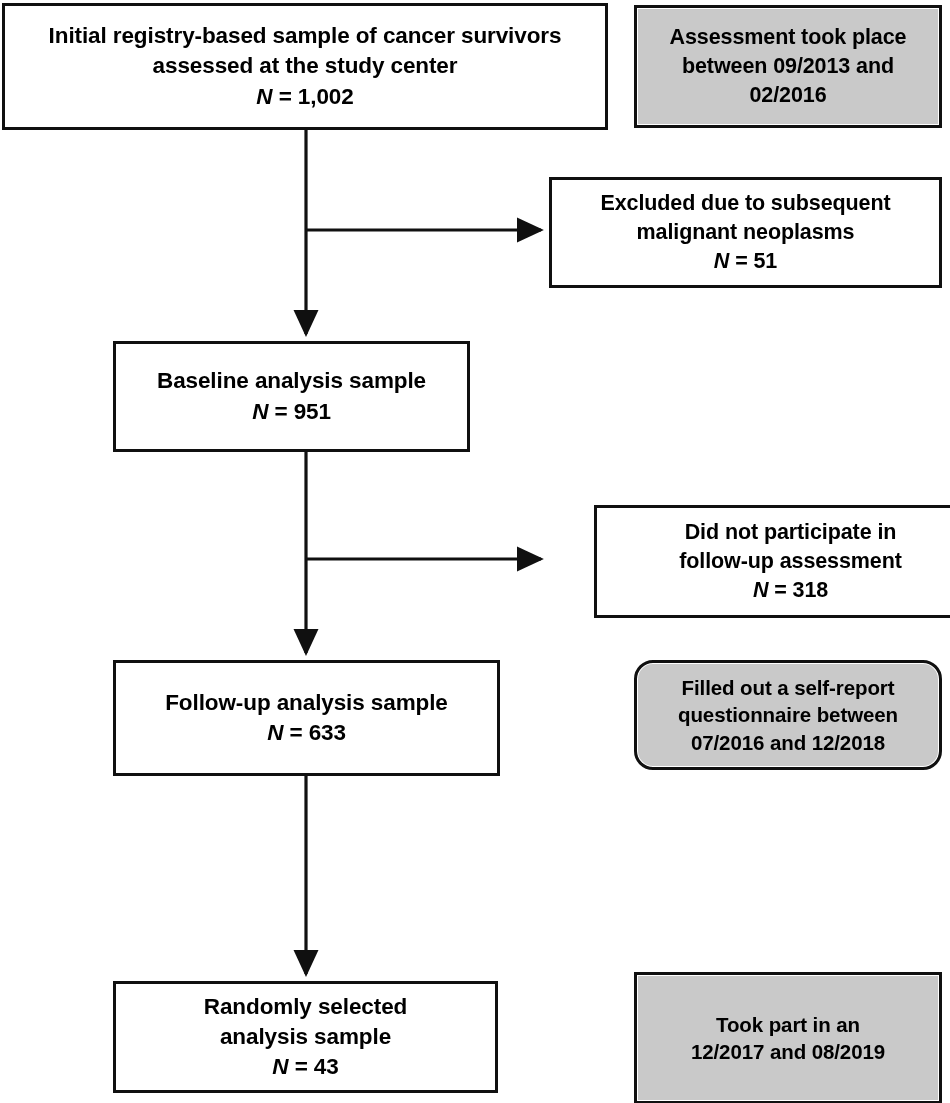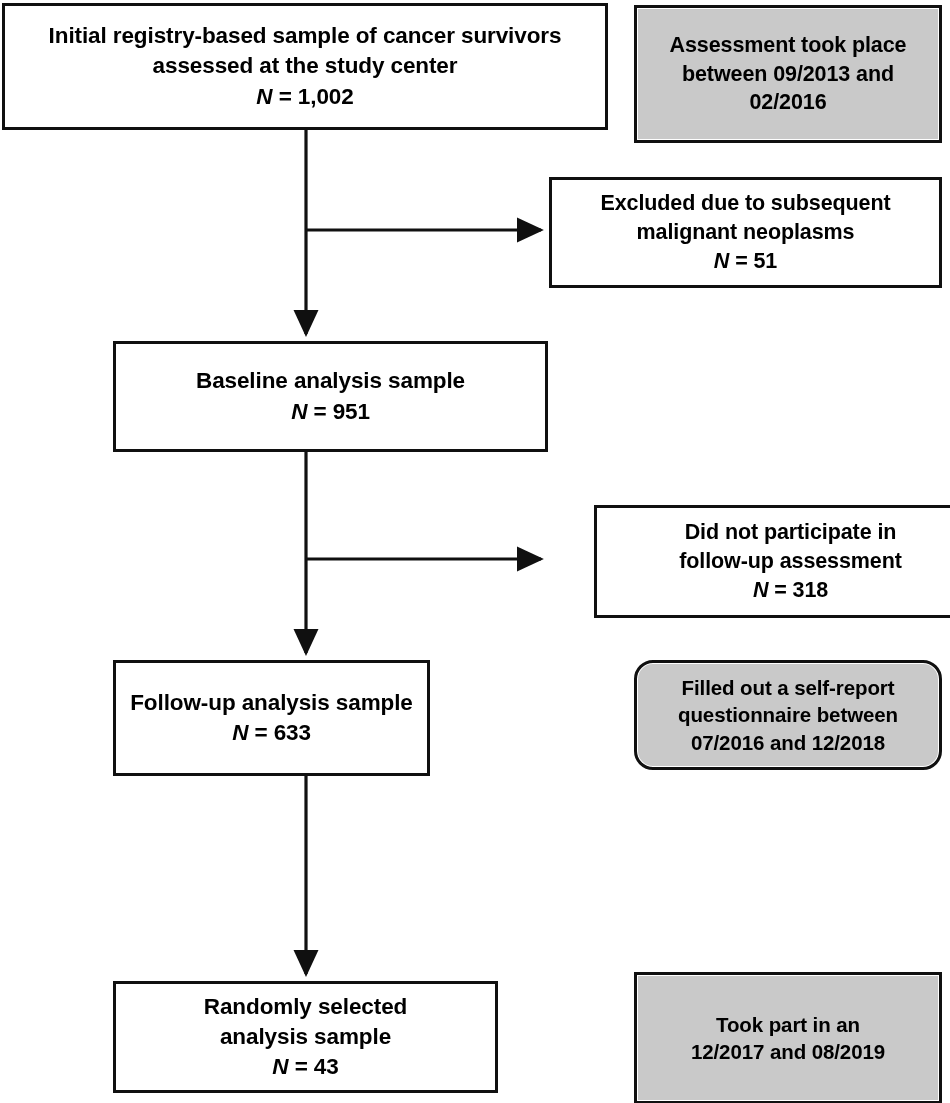--- a/index.html
+++ b/index.html
@@ -95,44 +95,44 @@
       <line x1="306" y1="776" x2="306" y2="974" stroke="#101010" stroke-width="3.2" marker-end="url(#arrowhead)"></line>
     </g>
   </svg>
 
   <div class="node fs-22" style="left:2px; top:3px; width:606px; height:127px;">
     <span class="line">Initial registry-based sample of cancer survivors</span>
     <span class="line">assessed at the study center</span>
     <span class="line n-line"><span class="nvar">N</span> <span>= 1,002</span></span>
   </div>
 
-  <div class="node gray fs-21" style="left:634px; top:5px; width:308px; height:138px;">
+  <div class="node gray fs-21" style="left:634px; top:5px; width:308px; height:123px;">
     <span class="line">Assessment took place</span>
     <span class="line">between  09/2013 and</span>
     <span class="line">02/2016</span>
   </div>
 
   <div class="node fs-21" style="left:549px; top:177px; width:393px; height:111px;">
     <span class="line">Excluded due to subsequent</span>
     <span class="line">malignant neoplasms</span>
     <span class="line n-line"><span class="nvar">N</span> <span>= 51</span></span>
   </div>
 
-  <div class="node fs-22" style="left:113px; top:341px; width:435px; height:111px;">
+  <div class="node fs-22" style="left:113px; top:341px; width:357px; height:111px;">
     <span class="line">Baseline analysis sample</span>
     <span class="line n-line"><span class="nvar">N</span> <span>= 951</span></span>
   </div>
 
   <div class="node fs-21" style="left:549px; top:505px; width:393px; height:113px;margin-left:45px;">
     <span class="line">Did not participate in</span>
     <span class="line">follow-up  assessment</span>
     <span class="line n-line"><span class="nvar">N</span> <span>= 318</span></span>
   </div>
 
-  <div class="node fs-22" style="left:113px; top:660px; width:317px; height:116px;">
+  <div class="node fs-22" style="left:113px; top:660px; width:387px; height:116px;">
     <span class="line">Follow-up  analysis sample</span>
     <span class="line n-line"><span class="nvar">N</span> <span>= 633</span></span>
   </div>
 
   <div class="node gray fs-20" style="left:634px; top:660px; width:308px; height:110px;border-radius:19px;">
     <span class="line">Filled out a self-report</span>
     <span class="line">questionnaire between</span>
     <span class="line">07/2016 and 12/2018</span>
   </div>
 

